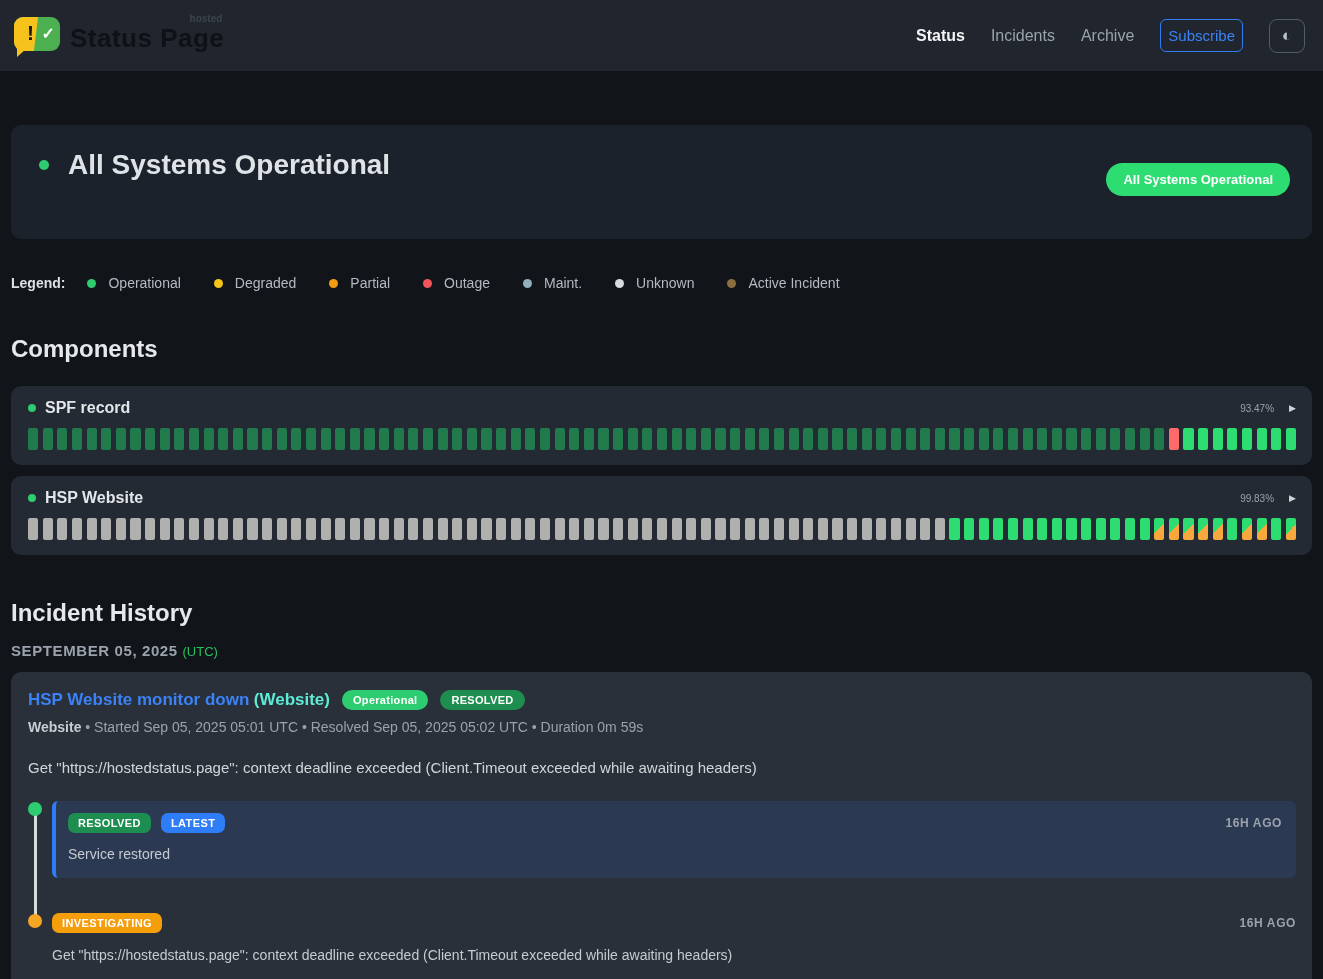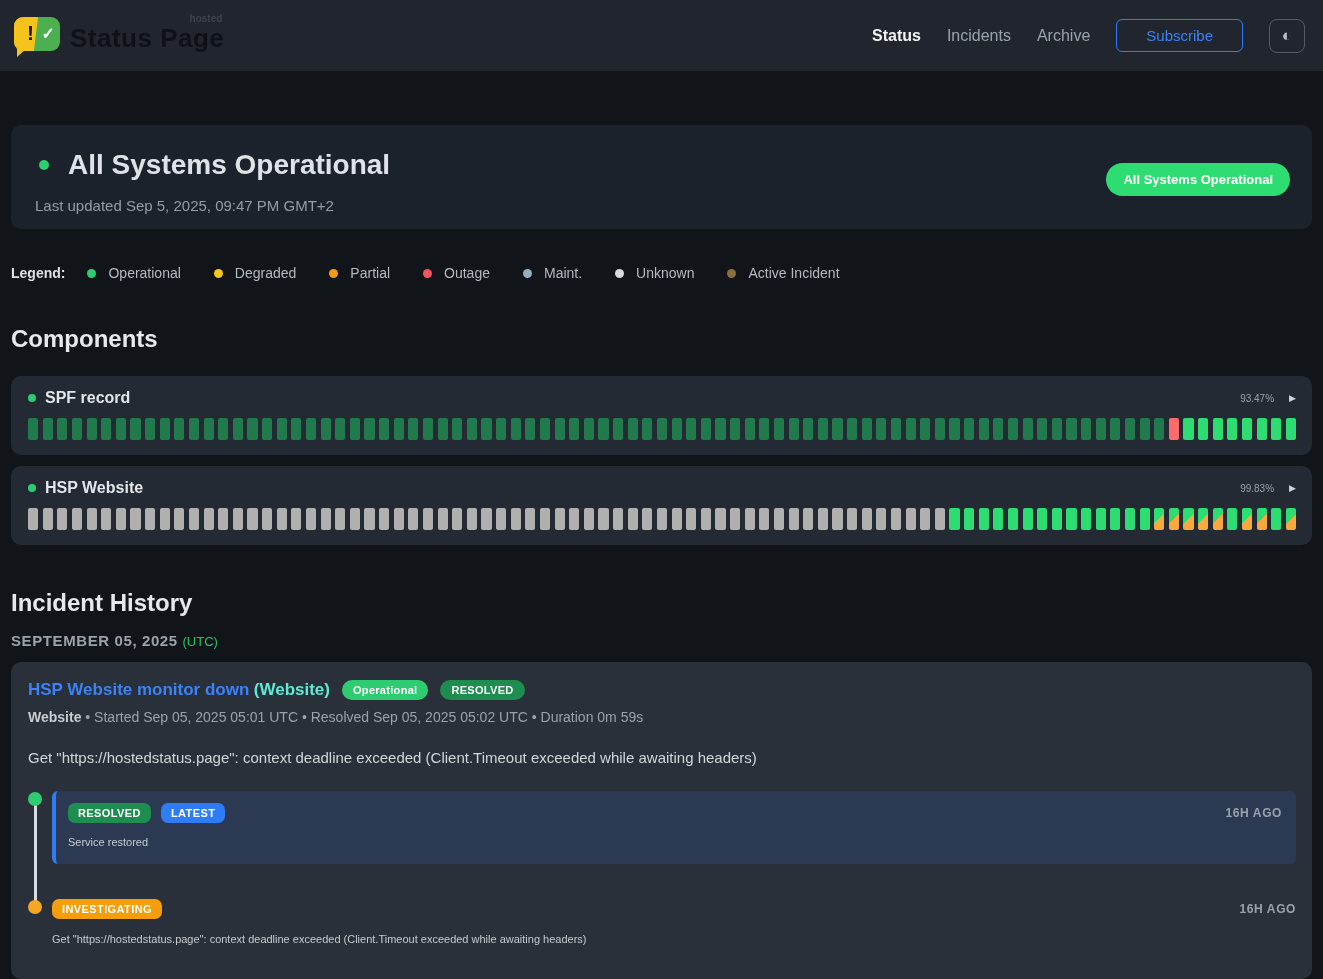--- a/index.html
+++ b/index.html
@@ -25,33 +25,33 @@
   .logo-tail { position:absolute; left:3px; bottom:-2px; width:0; height:0;
     border-left:9px solid #f6c21c; border-bottom:8px solid transparent; }
   .brand-text { position:relative; padding-bottom:4px; }
   .brand-name { font-size:26px; font-weight:700; color:#0e1116; letter-spacing:0.5px; line-height:1; }
   .brand-sub { position:absolute; top:-12px; right:2px; font-size:10px; color:#3c434b; font-weight:600; }
   .nav { display:flex; align-items:center; gap:26px; }
   .nav-link { font-size:16px; color:#9aa2ac; cursor:pointer; }
   .nav-link.active { color:#f2f4f6; font-weight:600; }
   .subscribe-btn {
     background:transparent; border:1px solid #2f7df6; color:#3b82f6;
-    font-size:15px; padding:7px 29px; border-radius:6px; cursor:pointer;
+    font-size:15px; padding:7px 7px; border-radius:6px; cursor:pointer;
     font-family:"Liberation Sans", sans-serif;
   }
   .theme-toggle {
     width:36px; height:34px; border:1px solid #545b65; border-radius:8px;
     background:transparent; color:#b9bfc7; font-size:17px; line-height:1;
     display:flex; align-items:center; justify-content:center; cursor:pointer;
   }
   
   .main { flex:1 1 auto; padding:0 11px; }
   .banner-card {
     margin-top:54px; background:#1c222b; border-radius:10px;
-    padding:24px 22px 15px 24px;
+    padding:24px 22px 43px 24px;
     display:flex; align-items:flex-start; justify-content:space-between;
   }
   .banner-left { }
   .banner-title-row { display:flex; align-items:center; gap:19px; padding-left:4px; }
   .dot { border-radius:50%; display:inline-block; flex:0 0 auto; }
   .dot-10 { width:10px; height:10px; }
   .banner-title { font-size:28px; font-weight:600; color:#dfe3e7; }
   .banner-updated { margin-top:16px; font-size:15px; color:#949ca6; }
   .banner-badge {
     margin-top:14px;
@@ -102,21 +102,21 @@
   .tl-box {
     background:#2b3a52; border-left:4px solid #2f7df6; border-radius:6px;
     padding:12px 14px 16px 12px;
   }
   .tl-badges { display:flex; align-items:center; gap:10px; }
   .badge { color:#fff; font-size:11px; font-weight:700; padding:4px 10px; border-radius:7px; letter-spacing:0.4px; }
   .badge-resolved { background:#1e8e50; }
   .badge-latest { background:#2f7df6; }
   .badge-investigating { background:#f59e0b; }
   .tl-time { margin-left:auto; font-size:12px; font-weight:700; color:#9aa2ac; letter-spacing:0.6px; }
-  .tl-text { margin-top:13px; font-size:11px; color:#c6cbd1; }
+  .tl-text { margin-top:13px; font-size:14px; color:#c6cbd1; }
   .tl-plain .tl-text { margin-top:14px; }
 </style>
 </head>
 <body>
 
 <div class="header">
   <div class="brand">
     <div class="logo-icon">
       <div class="logo-bubble">
         <div class="logo-left"></div>
@@ -142,21 +142,20 @@
 </div>
 
 <div class="main">
 
   <div class="banner-card">
     <div class="banner-left">
       <div class="banner-title-row">
         <span class="dot dot-10" style="background:#2ecc71"></span>
         <span class="banner-title">All Systems Operational</span>
       </div>
-      <div class="banner-updated">Last updated Sep 5, 2025, 09:47 PM GMT+2</div>
     </div>
     <div class="banner-badge">All Systems Operational</div>
   </div>
 
   <div class="legend">
     <span class="legend-label">Legend:</span>
     <span id="legend-items" style="display:flex;align-items:center;">
         <span class="legend-item">
           <span class="legend-dot" style="background: rgb(46, 204, 113);"></span>
           <span>Operational</span>

